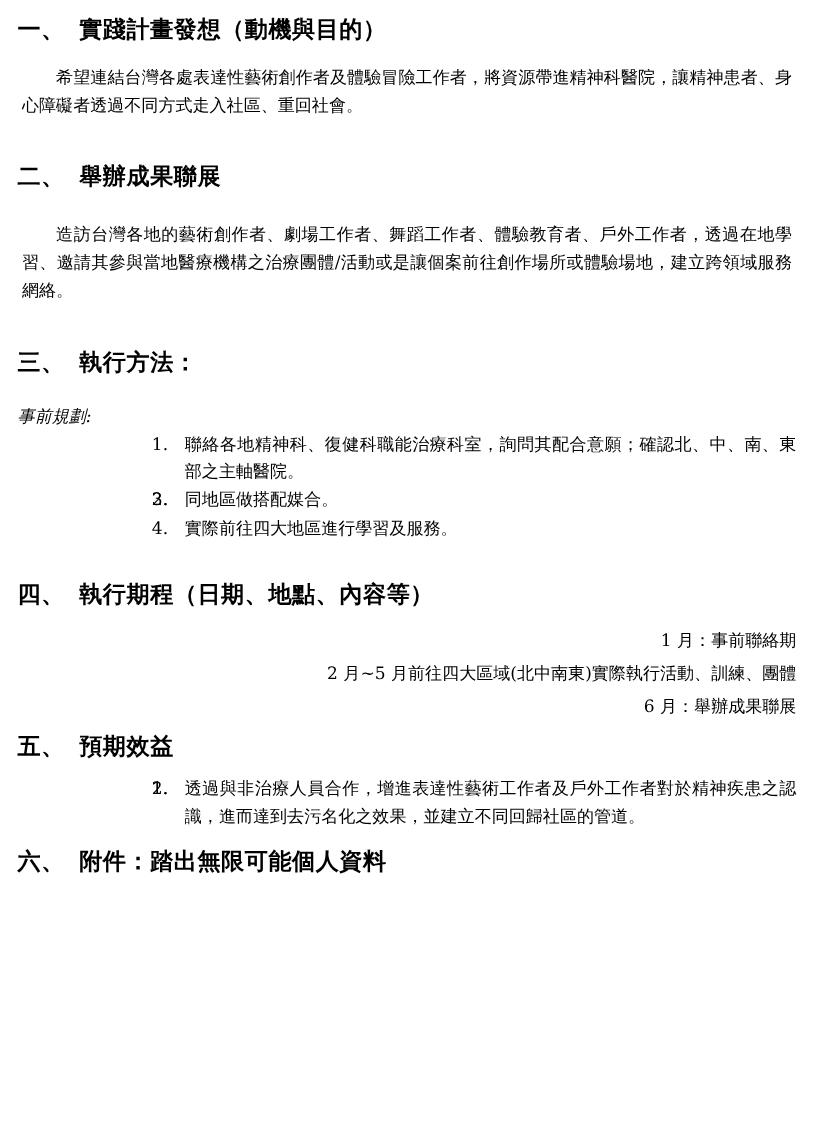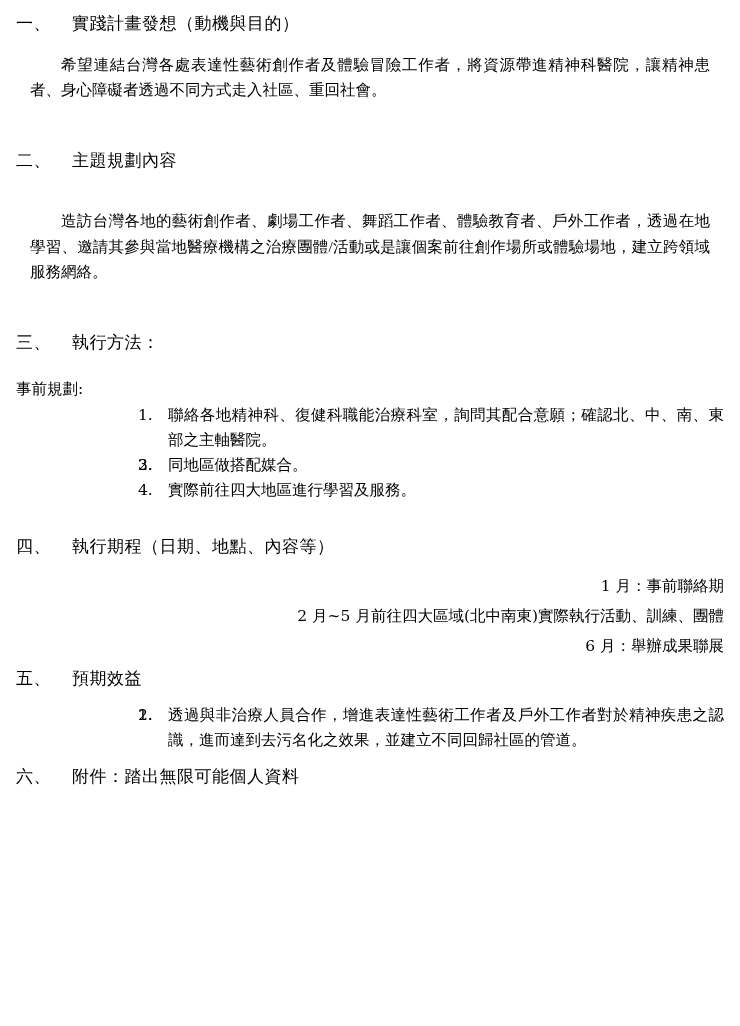--- a/index.html
+++ b/index.html
@@ -16,38 +16,37 @@
     line-height: 1.62;
   }
   .page {
     width: 740px;
     min-height: 1026px;
     box-sizing: border-box;
     padding: 10px 16px 0 16px;
     position: relative;
   }
   .section-heading {
-    font-size: 17px;
-    font-weight: normal;
+    font-size: 21px;
+    font-weight: bold;
     margin: 0;
     padding: 0;
     letter-spacing: 0.5px;
   }
   .heading-num {
     display: inline-block;
     min-width: 52px;
   }
   .heading-gap-1 { padding-left: 4px; }
   .para {
-    margin: 14px;
+    margin: 4px;
     text-align: justify;
     text-justify: inter-ideograph;
     text-indent: 2em;
     line-height: 1.65;
-    font-family: Liberation Serif, serif;
   }
   .block-s1 { margin-top: 14px; }
   .gap-lg { height: 30px; }
   .gap-md { height: 20px; }
   .gap-sm { height: 10px; }
   .gap-xs { height: 4px; }
 
   ol.numlist {
     margin: 0;
     padding-left: 0;
@@ -72,38 +71,39 @@
     margin-left: 122px;
   }
   .schedule-line {
     margin: 0;
     line-height: 1.95;
     text-align: right;
   }
   .label-line {
     margin: 0;
     line-height: 1.7;
+    font-style: italic;
   }
 </style>
 </head>
 <body>
 
 <div class="page">
 
   <h2 class="section-heading">
     <span class="heading-num">一、</span><span class="heading-gap-1">實踐計畫發想（動機與目的）</span>
   </h2>
 
   <div class="block-s1"></div>
   <p class="para">希望連結台灣各處表達性藝術創作者及體驗冒險工作者，將資源帶進精神科醫院，讓精神患者、身心障礙者透過不同方式走入社區、重回社會。</p>
 
   <div class="gap-lg"></div>
 
   <h2 class="section-heading">
-    <span class="heading-num">二、</span><span class="heading-gap-1">主題規劃內容</span>
+    <span class="heading-num">二、</span><span class="heading-gap-1">舉辦成果聯展</span>
   </h2>
 
   <div class="gap-md"></div>
   <p class="para">造訪台灣各地的藝術創作者、劇場工作者、舞蹈工作者、體驗教育者、戶外工作者，透過在地學習、邀請其參與當地醫療機構之治療團體/活動或是讓個案前往創作場所或體驗場地，建立跨領域服務網絡。</p>
 
   <div class="gap-lg"></div>
 
   <h2 class="section-heading">
     <span class="heading-num">三、</span><span class="heading-gap-1">執行方法：</span>
   </h2>

